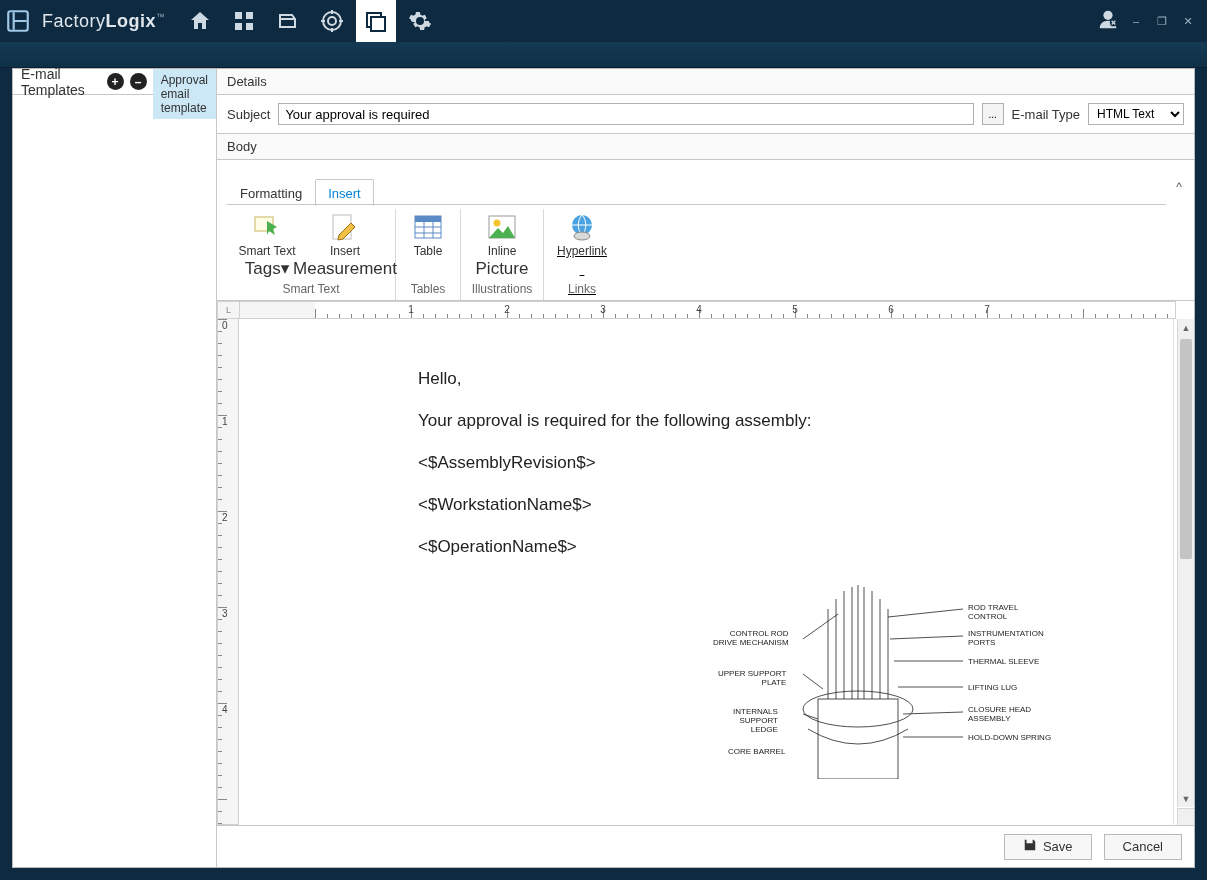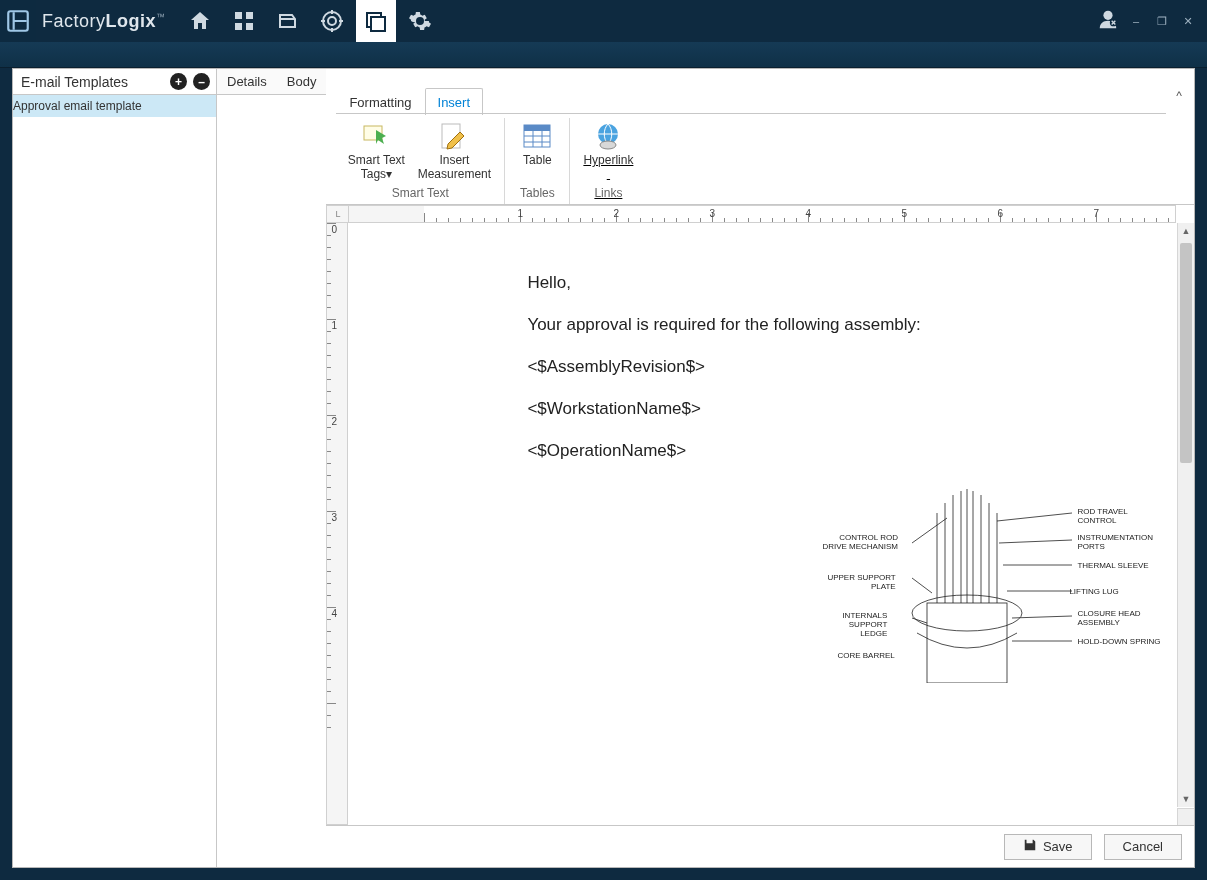--- a/index.html
+++ b/index.html
@@ -13,47 +13,47 @@
 .nav-icons { display: flex; margin-left: 14px; gap: 4px; }
 .nav-btn { width: 40px; height: 42px; display: flex; align-items: center; justify-content: center; cursor: pointer; color: #cfd9e1; }
 .nav-btn.active { background: #ffffff; color: #0e2a40; }
 .nav-btn svg { width: 24px; height: 24px; }
 .title-spacer { flex: 1; }
 .user-ctl { display: flex; align-items: center; gap: 8px; color: #cfd9e1; }
 .user-ctl svg { width: 22px; height: 22px; }
 .win-btn { width: 18px; display: flex; justify-content: center; color: #9db0bf; font-size: 11px; cursor: pointer; }
 .ribbon-strip { height: 26px; background: linear-gradient(#153a55,#0f3047); border-bottom: 1px solid #0a1f2f; }
 .content-shell { position: absolute; top: 68px; left: 12px; right: 12px; bottom: 12px; background: #ffffff; border: 1px solid #b8b8b8; display: flex; }
-.sidebar { width: 204px; border-right: 1px solid #c7c7c7; display: flex; flex-direction: column; }
+.sidebar { width: 204px; border-right: 1px solid #c7c7c7; display: flex; flex-direction: row; }
 .sidebar-head { height: 26px; border-bottom: 1px solid #c7c7c7; display: flex; align-items: center; padding: 0 6px 0 8px; }
 .sidebar-head-title { font-size: 14px; color: #333; flex: 1; }
 .circle-btn { width: 17px; height: 17px; border-radius: 50%; background: #222; color: #fff; display: flex; align-items: center; justify-content: center; font-size: 12px; font-weight: bold; margin-left: 6px; cursor: pointer; line-height: 1; }
 .sidebar-list { flex: 1; }
-.sidebar-item { font-size: 12px; padding: 4px 0; cursor: pointer; }
+.sidebar-item { font-size: 12px; padding: 4px 8px; cursor: pointer; }
 .sidebar-item.selected { background: #cce8f6; color: #333; }
-.main { flex: 1; display: flex; }
+.main { flex: 1; display: flex; flex-direction: column; }
 .panel-head { height: 26px; border-bottom: 1px solid #c7c7c7; display: flex; align-items: center; padding: 0 10px; font-size: 13px; color: #333; background: #fafafa; }
 .details-row { padding: 8px 10px; display: flex; align-items: center; gap: 8px; border-bottom: 1px solid #c7c7c7; }
 .lbl { font-size: 13px; color: #333; }
 .subj-input { flex: 1; height: 22px; border: 1px solid #b0b0b0; padding: 0 6px; font-size: 13px; background: #fff; }
 .ellipsis-btn { width: 22px; height: 22px; border: 1px solid #b0b0b0; background: #f4f4f4; font-size: 10px; cursor: pointer; display: flex; align-items: center; justify-content: center; }
 .type-select { width: 96px; height: 22px; border: 1px solid #b0b0b0; font-size: 12px; padding: 0 4px; background: #fff; }
 .body-panel { flex: 1; display: flex; flex-direction: column; border-top: 0; }
 .editor-tabs-row { display: flex; align-items: flex-end; padding: 18px 10px 0 10px; position: relative; background: #fff; }
 .etab { font-size: 13px; padding: 6px 12px 5px; color: #333; cursor: pointer; border: 1px solid transparent; border-bottom: none; position: relative; bottom: -1px; }
 .etab.active { color: #0082d6; border-color: #c7c7c7; background: #fff; border-radius: 2px 2px 0 0; }
 .editor-tabs-row::after { content: ""; position: absolute; left: 10px; right: 28px; bottom: 0; border-bottom: 1px solid #c7c7c7; }
 .collapse-caret { position: absolute; right: 12px; top: 20px; font-size: 12px; color: #555; cursor: pointer; }
 .ribbon { display: flex; border-bottom: 1px solid #c7c7c7; padding: 4px 10px 0; background: #fff; }
 .rgroup { display: flex; flex-direction: column; align-items: center; border-right: 1px solid #d8d8d8; padding: 0 8px 2px; }
 .rgroup:last-child { border-right: none; text-decoration: underline; }
 .rrow { display: flex; gap: 4px; }
 .rbtn { display: flex; flex-direction: column; align-items: center; justify-content: flex-start; width: 64px; padding: 2px 0; cursor: pointer; font-size: 12px; color: #333; text-align: center; line-height: 1.15; }
 .rbtn .ico { width: 32px; height: 32px; margin-bottom: 2px; display: flex; align-items: center; justify-content: center; }
-.rbtn small { display: block; font-size: 12px; }
+.rbtn small { display: block; font-size: 17px; }
 .rgroup-label { font-size: 12px; color: #666; padding: 2px 0 2px; }
 .ruler-wrap { display: flex; background: #fff; border-bottom: 0; height: 18px; align-items: stretch; position: relative; }
 .ruler-corner { width: 22px; border: 1px solid #d0d0d0; border-right: none; background: #f5f5f5; font-size: 9px; color: #888; display: flex; align-items: center; justify-content: center; }
 .hruler { flex: 1; position: relative; background: #f5f5f5; border: 1px solid #d0d0d0; overflow: hidden; margin-right: 18px; }
 .hruler .num { position: absolute; top: 2px; font-size: 10px; color: #444; transform: translateX(-50%); }
 .hruler .tick { position: absolute; bottom: 0; width: 1px; background: #888; }
 .hruler .tick.ma { height: 9px; } .hruler .tick.mi { height: 4px; }
 .hruler .page-area { position:absolute; top:0; bottom:0; background:#fff; }
 .doc-area { flex: 1; display: flex; position: relative; overflow: hidden; background: #fff; }
 .vruler { width: 22px; background: #f5f5f5; border: 1px solid #d0d0d0; border-top: none; position: relative; }
@@ -147,20 +147,27 @@
       <span class="circle-btn">+</span>
       <span class="circle-btn">–</span>
     </div>
     <div class="sidebar-list">
       <div class="sidebar-item selected">Approval email template</div>
     </div>
   </div>
 
   <div class="main">
     <div class="panel-head">Details</div>
+    <div class="details-row">
+      <span class="lbl">Subject</span>
+      <input class="subj-input" value="Your approval is required" style="">
+      <div class="ellipsis-btn">...</div>
+      <span class="lbl">E-mail Type</span>
+      <select class="type-select"><option>HTML Text</option></select>
+    </div>
 
     <div class="panel-head" style="border-top:0">Body</div>
 
     <div class="body-panel">
       <div class="editor-tabs-row">
         <div class="etab">Formatting</div>
         <div class="etab active">Insert</div>
         <div class="collapse-caret">^</div>
       </div>
 
@@ -198,20 +205,36 @@
                     <rect x="3" y="5" width="26" height="22" fill="#fff" stroke="#5a8ac6"></rect>
                     <rect x="3" y="5" width="26" height="6" fill="#5a8ac6"></rect>
                     <path d="M3 16h26M3 22h26M12 5v22M21 5v22" stroke="#5a8ac6"></path>
                   </svg>
                 </span>
               <span>Table</span>
                 <small>&nbsp;</small>
             </div>
           </div>
           <div class="rgroup-label">Tables</div>
+        </div>
+        <div class="rgroup">
+          <div class="rrow">
+            <div class="rbtn" style="width:66px">
+              <span class="ico">
+                  <svg viewBox="0 0 32 32">
+                    <rect x="3" y="5" width="26" height="22" fill="#fff" stroke="#999"></rect>
+                    <circle cx="11" cy="12" r="3.5" fill="#f4c430"></circle>
+                    <path d="M3 27l9-10 5 5 5-7 7 12z" fill="#4caf50"></path>
+                  </svg>
+                </span>
+              <span>Inline</span>
+                <small>Picture</small>
+            </div>
+          </div>
+          <div class="rgroup-label">Illustrations</div>
         </div>
         <div class="rgroup">
           <div class="rrow">
             <div class="rbtn" style="width:60px">
               <span class="ico">
                   <svg viewBox="0 0 32 32">
                     <circle cx="16" cy="14" r="10" fill="#4aa3e0"></circle>
                     <path d="M6 14h20M16 4c5 5 5 15 0 20M16 4c-5 5-5 15 0 20" stroke="#fff" fill="none"></path>
                     <ellipse cx="16" cy="25" rx="8" ry="4" fill="#d8d8d8" stroke="#888"></ellipse>
                   </svg>
@@ -392,21 +415,21 @@
                   <line x1="335" y1="158" x2="395" y2="158"></line>
                 </g>
               </svg>
               <span class="diag-label" style="left:145px;top:50px;text-align:right"><span>CONTROL ROD</span><br><span>DRIVE MECHANISM</span></span>
               <span class="diag-label" style="left:150px;top:90px;text-align:right"><span>UPPER SUPPORT</span><br><span>PLATE</span></span>
               <span class="diag-label" style="left:165px;top:128px;text-align:right"><span>INTERNALS</span><br><span>SUPPORT</span><br><span>LEDGE</span></span>
               <span class="diag-label" style="left:160px;top:168px">CORE BARREL</span>
               <span class="diag-label" style="left:400px;top:24px"><span>ROD TRAVEL</span><br><span>CONTROL</span></span>
               <span class="diag-label" style="left:400px;top:50px"><span>INSTRUMENTATION</span><br><span>PORTS</span></span>
               <span class="diag-label" style="left:400px;top:78px">THERMAL SLEEVE</span>
-              <span class="diag-label" style="left:392px;top:104px">LIFTING LUG</span>
+              <span class="diag-label" style="left:400px;top:104px">LIFTING LUG</span>
               <span class="diag-label" style="left:400px;top:126px"><span>CLOSURE HEAD</span><br><span>ASSEMBLY</span></span>
               <span class="diag-label" style="left:400px;top:154px">HOLD-DOWN SPRING</span>
             </div>
           </div>
           <div class="vscroll">
             <div class="arrow up">▲</div>
             <div class="thumb"></div>
             <div class="arrow dn">▼</div>
           </div>
           <div class="hscroll-corner"></div>

